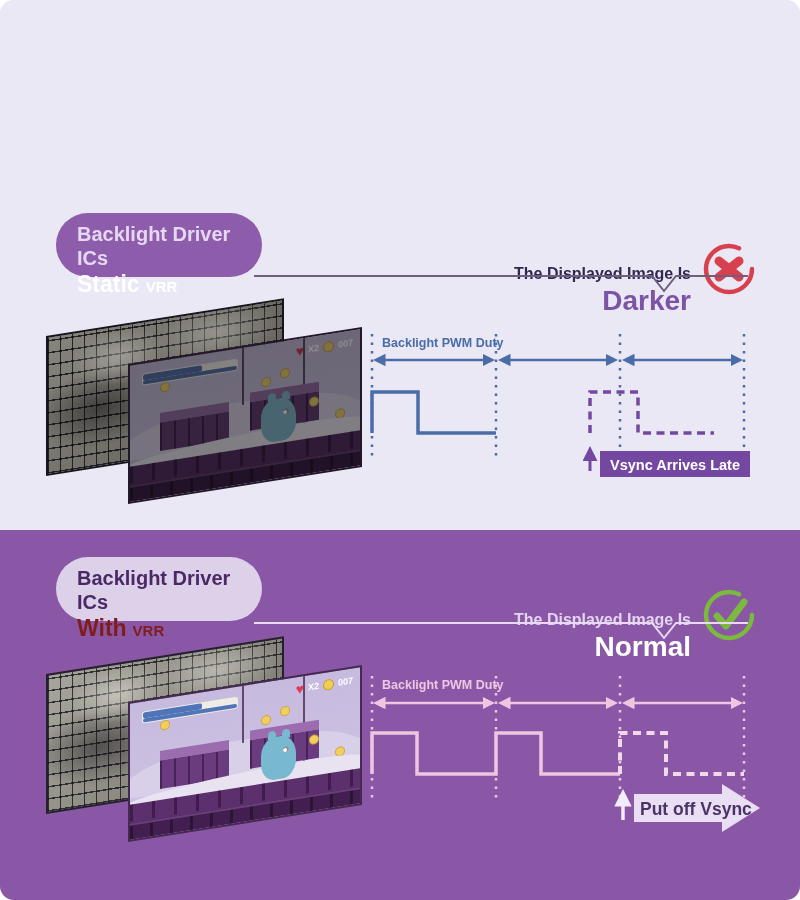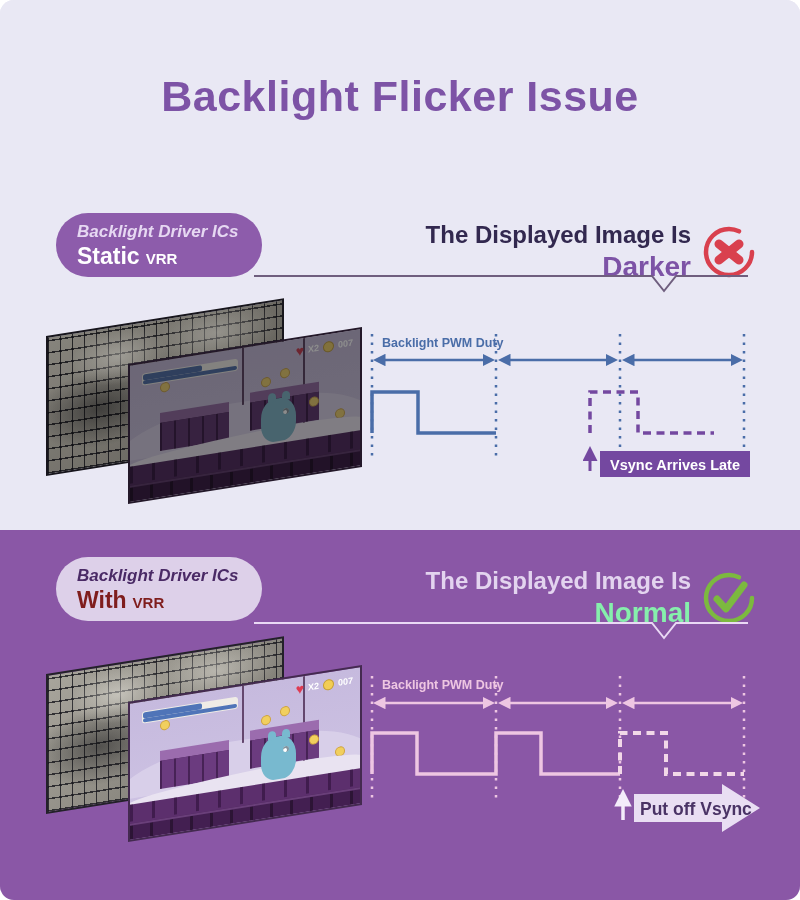--- a/index.html
+++ b/index.html
@@ -14,35 +14,35 @@
   .page-subtitle{position:absolute;left:0;right:0;top:132px;text-align:center;
     font-size:30px;font-weight:bold;color:#32284f;}
   
   .section-top{position:absolute;left:0;top:0;width:800px;height:530px;background:#e9e8f4;}
   .section-bottom{position:absolute;left:0;top:530px;width:800px;height:370px;background:#8a57a6;}
   
   .badge{position:absolute;left:56px;width:206px;height:64px;border-radius:34px;
     box-sizing:border-box;padding:9px 0 0 21px;}
   .badge.purple{background:#8d5cab;}
   .badge.lavender{background:#ddd0e9;}
-  .badge-line1{font-size:17px;font-weight:bold;line-height:1.2;font-style:italic;}
+  .badge-line1{font-size:20px;font-weight:bold;line-height:1.2;}
   .badge.purple .badge-line1{color:#e6d8f2;}
   .badge.lavender .badge-line1{color:#4a2a66;}
   .badge-line2{display:flex;align-items:baseline;gap:6px;margin-top:1px;}
   .badge-mode{font-size:23px;font-weight:bold;}
   .badge-tech{font-size:15px;font-weight:bold;}
   .badge.purple .badge-mode,.badge.purple .badge-tech{color:#ffffff;}
   .badge.lavender .badge-mode,.badge.lavender .badge-tech{color:#7f1d1d;}
   
   .result{position:absolute;right:44px;display:flex;align-items:center;gap:11px;}
   .result-text{text-align:right;}
-  .result-lead{font-size:24px;font-weight:bold;color:#32284f;line-height:1.25;}
+  .result-lead{font-size:16px;font-weight:bold;color:#32284f;line-height:1.25;margin-top:44px;}
   .result-value{font-size:28px;font-weight:bold;color:#7d53a6;line-height:1.2;}
   .section-bottom .result-lead{color:#e3d4ef;}
-  .section-bottom .result-value{color:#86efac;}
+  .section-bottom .result-value{color:#ffffff;}
   .status-icon{width:54px;height:54px;flex:0 0 auto;}
   
   .divider{position:absolute;left:253px;width:496px;height:20px;}
   
   .grid-panel{position:absolute;left:46px;width:238px;height:140px;
     transform:skewY(-9deg);transform-origin:0 0;
     border:2.5px solid #232129;box-sizing:border-box;
     background-image:
       radial-gradient(90px 45px at 72% 16%, rgba(235,233,225,.45), transparent 70%),
       radial-gradient(70px 40px at 30% 22%, rgba(238,236,228,.5), transparent 70%),
@@ -95,21 +95,20 @@
   .diagram{position:absolute;left:362px;}
   svg text{font-family:"Liberation Sans",sans-serif;font-weight:bold;}
 </style>
 </head>
 <body>
 
 <div class="sheet">
 
   <div class="section-top">
 
-    <div class="page-title">Backlight Flicker Issue</div>
 
     <div class="badge purple" style="top:213px;">
       <div class="badge-line1">Backlight Driver ICs</div>
       <div class="badge-line2">
         <span class="badge-mode">Static</span>
         <span class="badge-tech">VRR</span>
       </div>
     </div>
 
     <div class="result" style="top:220px;">

